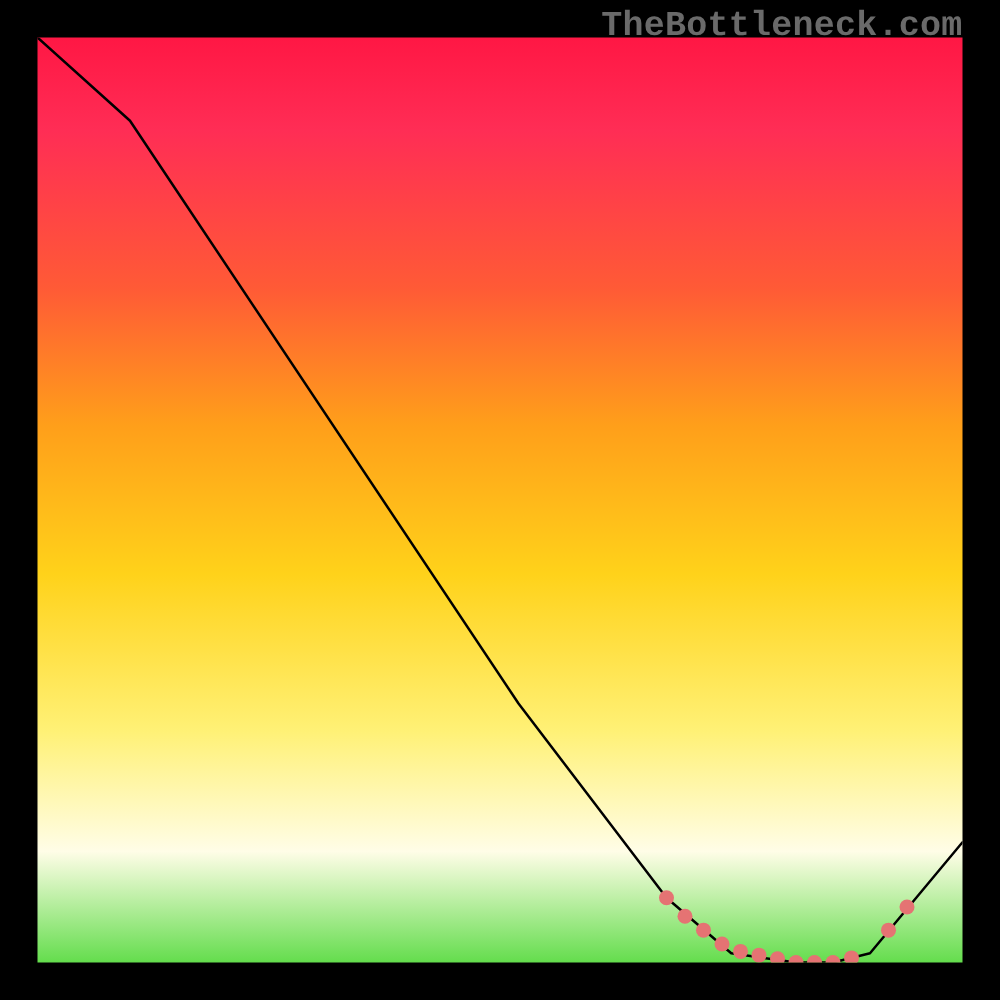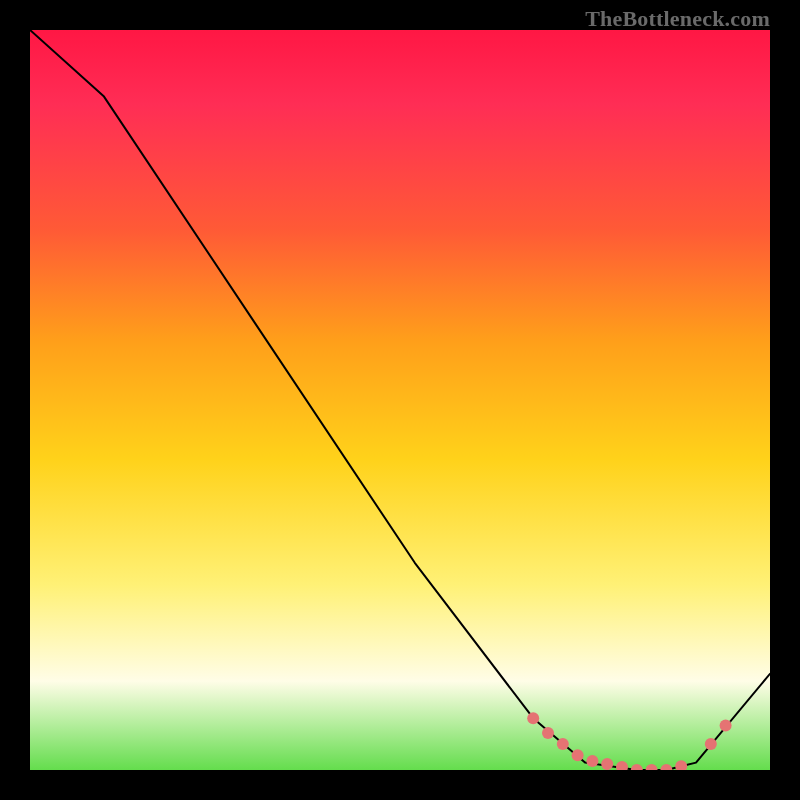--- a/index.html
+++ b/index.html
@@ -33,22 +33,22 @@
       #fff176 75%,
       #fffde7 88%,
       #64dd4d 100%
     );
   }
   .watermark {
     position: absolute;
     top: 6px;
     right: 30px;
     color: #6a6a6a;
-    font-family: Liberation Serif, serif;
-    font-size: 22px;
+    font-family: Liberation Mono, monospace;
+    font-size: 28px;
     font-weight: 600;
     letter-spacing: 0.2px;
   }
   svg.overlay {
     position: absolute;
     left: 0;
     top: 0;
     width: 740px;
     height: 740px;
   }

